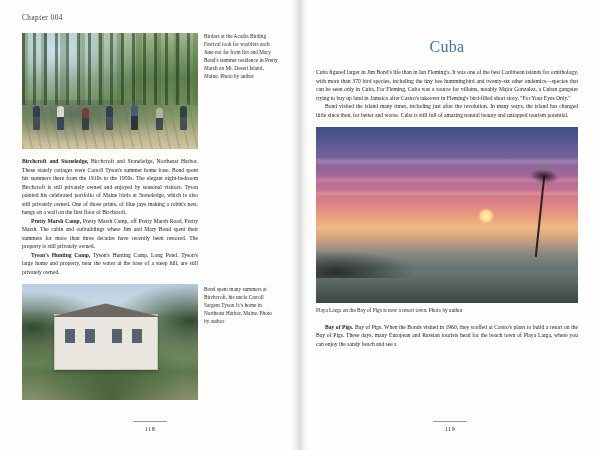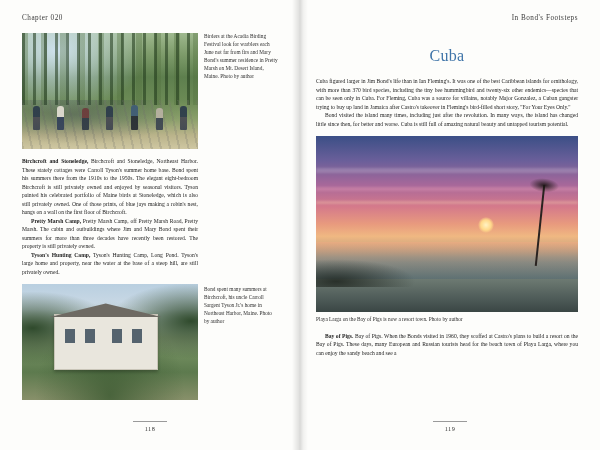--- a/index.html
+++ b/index.html
@@ -294,21 +294,21 @@
     background: #9a9a9a;
     margin: 0 auto 3px auto;
   }
 </style>
 </head>
 <body>
 
 <div class="spread">
 
   <div class="page left">
-    <div class="running-head left">Chapter 020</div>
+    <div class="running-head left">Chapter 004</div>
 
     <div class="left-col">
 
       <div class="fig">
         <div class="fig-img photo-forest">
           <div class="people">
             <div class="person p1"></div>
             <div class="person p2"></div>
             <div class="person p3"></div>
             <div class="person p4"></div>
@@ -343,21 +343,20 @@
 
     </div>
 
     <div class="folio">
       <div class="rule"></div>
       <span>118</span>
     </div>
   </div>
 
   <div class="page right">
-    <div class="running-head right">In Bond's Footsteps</div>
 
     <h1 class="chapter-title">Cuba</h1>
 
     <p class="body-text">Cuba figured larger in Jim Bond's life than in Ian Fleming's. It was one of the best Caribbean islands for ornithology, with more than 370 bird species, including the tiny bee hummingbird and twenty-six other endemics—species that can be seen only in Cuba. For Fleming, Cuba was a source for villains, notably Major Gonzalez, a Cuban gangster trying to buy up land in Jamaica after Castro's takeover in Fleming's bird-filled short story, "For Your Eyes Only."</p>
     <p class="body-text">Bond visited the island many times, including just after the revolution. In many ways, the island has changed little since then, for better and worse. Cuba is still full of amazing natural beauty and untapped tourism potential.</p>
 
     <div style="height:8px"></div>
 
     <div class="photo-beach">
       <div class="cloudband cb1"></div>

